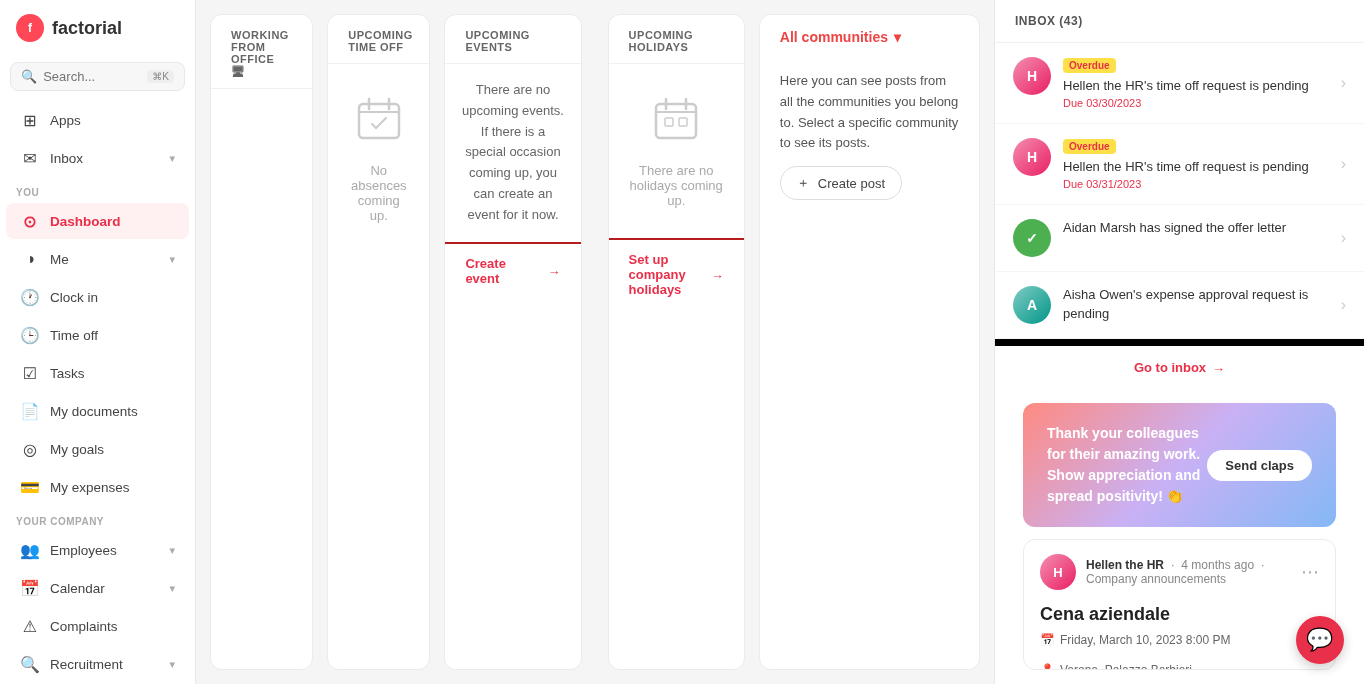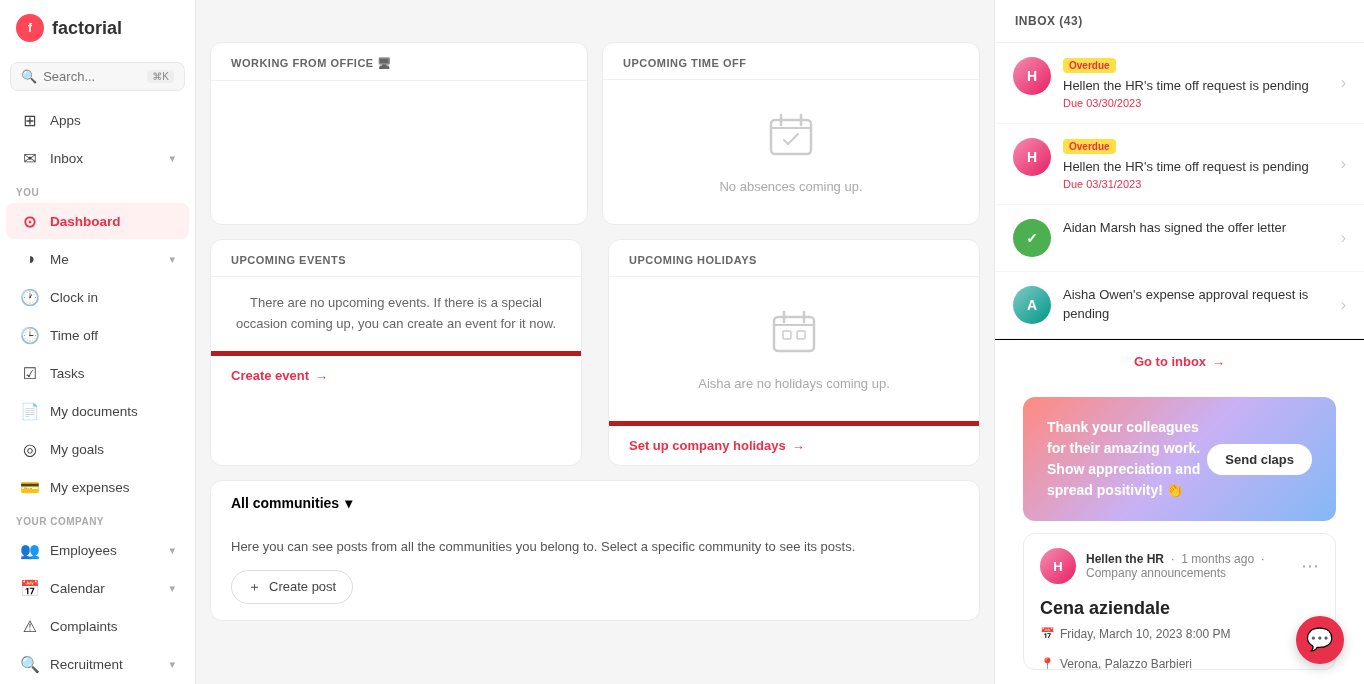--- a/index.html
+++ b/index.html
@@ -74,24 +74,23 @@
       display: flex;
       overflow: hidden;
     }
 
     
     #center {
       flex: 1;
       overflow-y: auto;
       padding: 14px;
       display: flex;
-      flex-direction: column;
+      flex-direction: row;
       gap: 14px;
       min-width: 0;
-      margin-top: 28px;
     }
 
     
     #right-panel {
       width: 370px;
       min-width: 370px;
       background: #fff;
       border-left: 1px solid #e8e8e8;
       overflow-y: auto;
       display: flex;
@@ -150,30 +149,30 @@
     .empty-icon { font-size: 40px; color: #ccc; }
 
     
     .second-row { display: flex; gap: 26px; }
     .second-row > .card { flex: 1; }
     .events-empty { padding: 16px; color: #666; font-size: 13px; text-align: center; line-height: 1.6; }
     .card-link {
       display: flex; align-items: center; gap: 6px;
       color: #e8304a; font-size: 13px; font-weight: 600;
       padding: 12px 20px;
-      border-top: 5px solid #b91c1c;
+      border-top: 2px solid #b91c1c;
       cursor: pointer;
       text-decoration: none;
     }
 
     
     .communities-header {
       display: flex; align-items: center; gap: 6px;
       padding: 14px 20px;
-      font-size: 14px; font-weight: 600; color: #000000;
+      font-size: 14px; font-weight: 600; color: #ef4444;
       cursor: pointer;
     }
     .communities-body { padding: 12px 20px 16px; color: #555; font-size: 13px; line-height: 1.6; }
     .create-post-btn {
       display: flex; align-items: center; gap: 8px;
       border: 1px solid #ddd; border-radius: 20px;
       padding: 7px 16px; background: #fff; cursor: pointer;
       color: #444; font-size: 13px; margin-top: 12px;
     }
 
@@ -201,21 +200,21 @@
       padding: 2px 6px; display: inline-block; margin-bottom: 4px;
     }
     .badge-overdue { background: #fde047; color: #e8304a; }
     .inbox-text { font-size: 13px; color: #333; line-height: 1.4; font-weight: 500; }
     .inbox-date { font-size: 11px; color: #e8304a; margin-top: 2px; font-weight: 500; }
     .inbox-arrow { color: #ccc; font-size: 16px; margin-left: auto; align-self: center; }
     .go-to-inbox {
       display: flex; align-items: center; gap: 6px;
       padding: 14px 20px; color: #e8304a; font-size: 13px; font-weight: 600;
       cursor: pointer; justify-content: center;
-      border-top: 1px solid #000000;
+      border-top: 7px solid #000000;
     }
 
     
     .feed-card {
       background: linear-gradient(135deg, #ff8a80 0%, #c9b1f5 50%, #84b8f5 100%);
       border-radius: 12px;
       padding: 20px 24px;
       display: flex; align-items: center; justify-content: space-between;
       margin: 0 14px;
     }
@@ -396,21 +395,21 @@
           <div class="empty-icon">
             <svg width="50" height="50" viewBox="0 0 50 50" fill="none">
               <rect x="5" y="10" width="40" height="34" rx="4" stroke="#ccc" stroke-width="2.5" fill="none"></rect>
               <line x1="5" y1="18" x2="45" y2="18" stroke="#ccc" stroke-width="2"></line>
               <line x1="15" y1="5" x2="15" y2="15" stroke="#ccc" stroke-width="2.5" stroke-linecap="round"></line>
               <line x1="35" y1="5" x2="35" y2="15" stroke="#ccc" stroke-width="2.5" stroke-linecap="round"></line>
               <rect x="14" y="24" width="8" height="8" rx="1" stroke="#ccc" stroke-width="1.5" fill="none"></rect>
               <rect x="28" y="24" width="8" height="8" rx="1" stroke="#ccc" stroke-width="1.5" fill="none"></rect>
             </svg>
           </div>
-          <span>Aisha are no holidays coming up.</span>
+          <span>There are no holidays coming up.</span>
         </div>
         <a class="card-link">
           <span>Set up company holidays</span>
           <span>→</span>
         </a>
       </div>
     </div>
 
     <div class="card">
       <div class="communities-header">
@@ -483,21 +482,21 @@
         <div class="feed-card-text">Thank your colleagues for their amazing work. Show appreciation and spread positivity! 👏</div>
         <button class="send-claps-btn">Send claps</button>
       </div>
 
       <div class="post-card">
         <div class="post-header">
           <div class="post-avatar av-pink" style="display:flex;align-items:center;justify-content:center;color:#fff;font-weight:700;">H</div>
           <div class="post-meta">
             <strong>Hellen the HR</strong>
             &nbsp;·&nbsp;
-            <span>1 months ago</span>
+            <span>4 months ago</span>
             &nbsp;·&nbsp;
             <span>Company announcements</span>
           </div>
           <span class="post-options">⋯</span>
         </div>
         <div class="post-title">Cena aziendale</div>
         <div class="post-details">
           <div class="post-detail-item">
             <span>📅</span>
             <span>Friday, March 10, 2023 8:00 PM</span>

